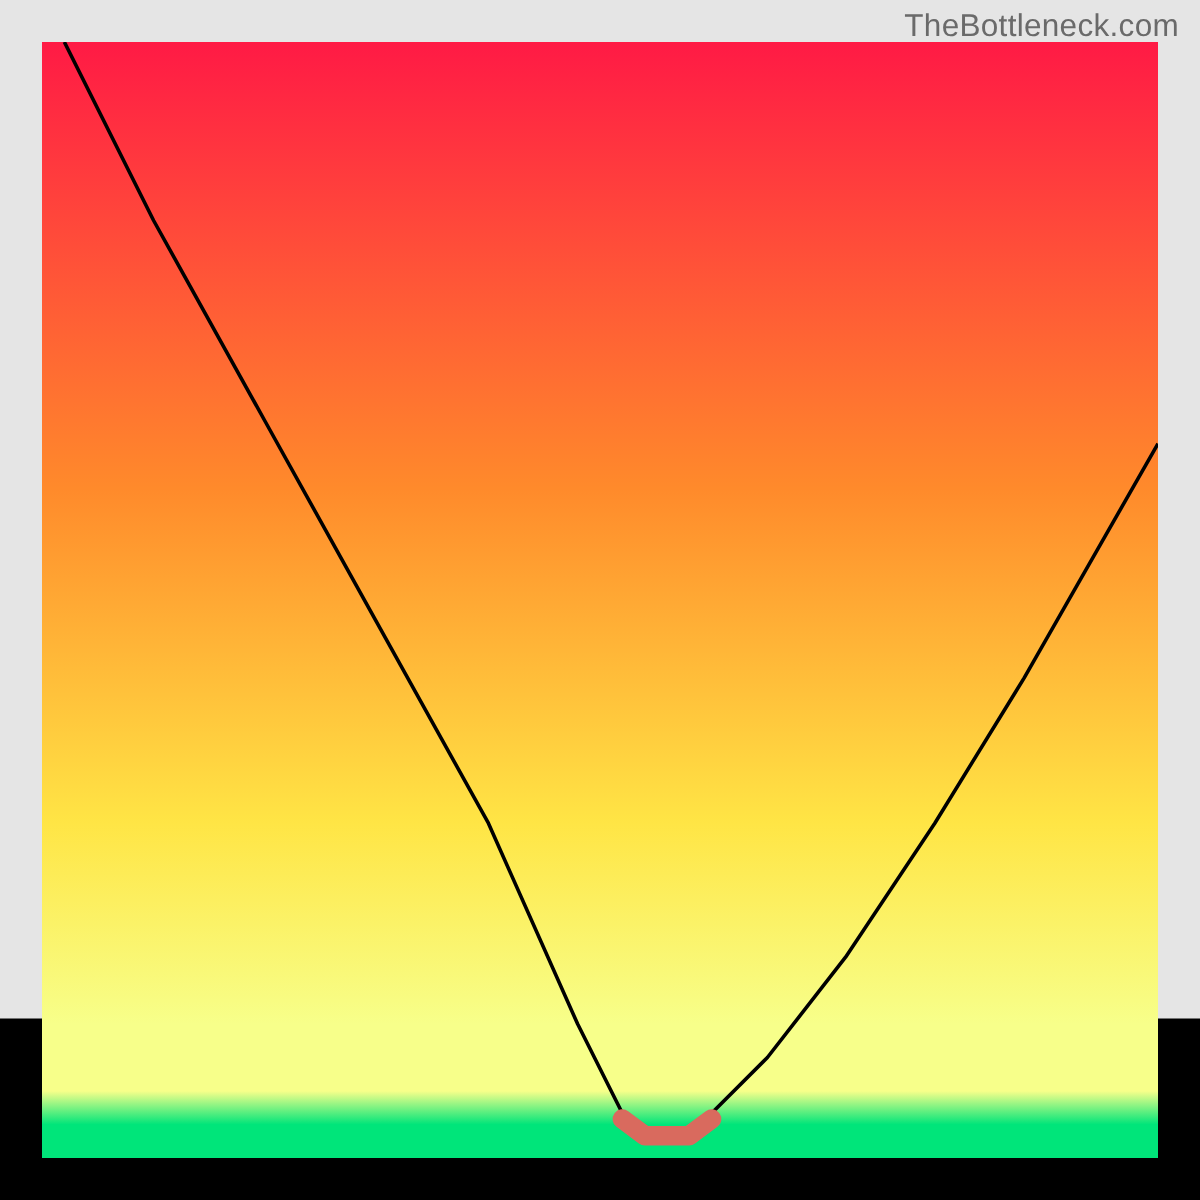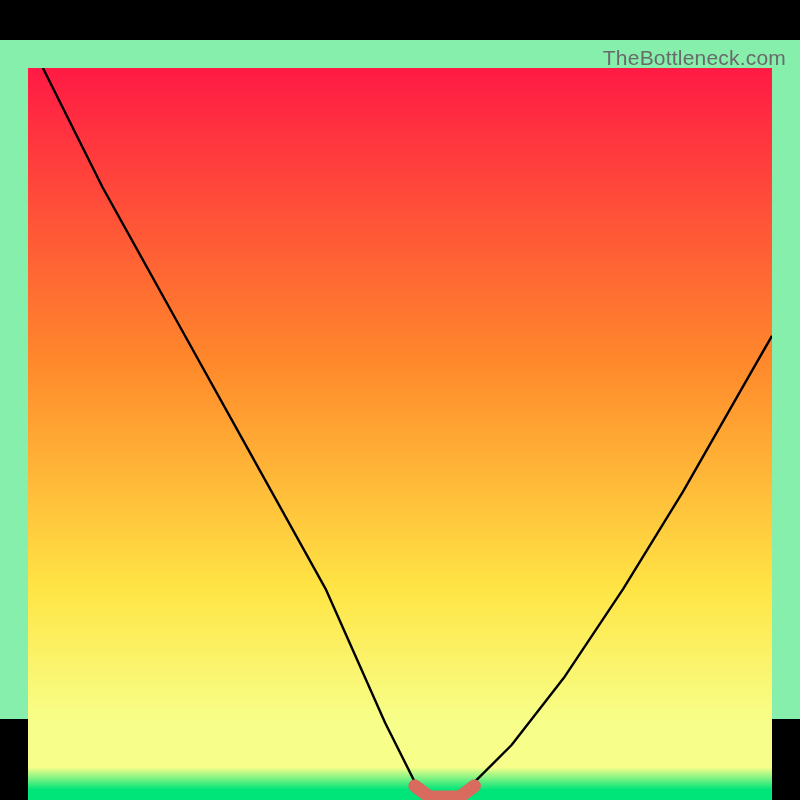--- a/index.html
+++ b/index.html
@@ -8,22 +8,21 @@
     width: 800px;
     height: 800px;
     overflow: hidden;
     background: #000;
     font-family: Arial, Helvetica, sans-serif;
   }
   .frame {
     position: relative;
     width: 800px;
     height: 679px;
-    background: #86efac;
-    margin-top: 40px;
+    background: #e5e5e5;
   }
   .plot-area {
     position: absolute;
     left: 28px;
     top: 28px;
     width: 744px;
     height: 744px;
     overflow: hidden;
   }
   .credit {

